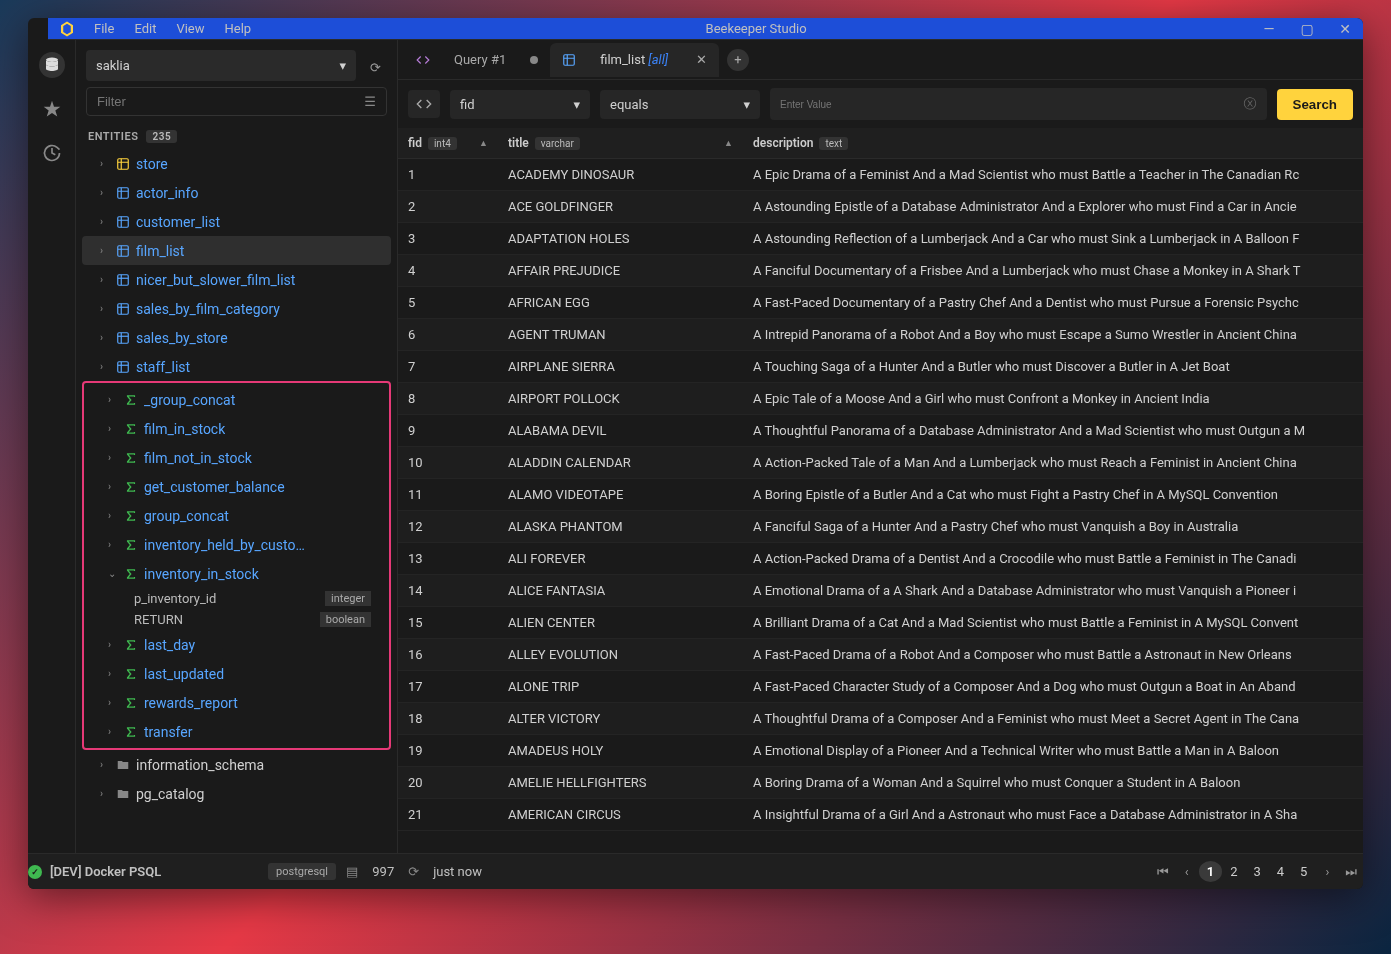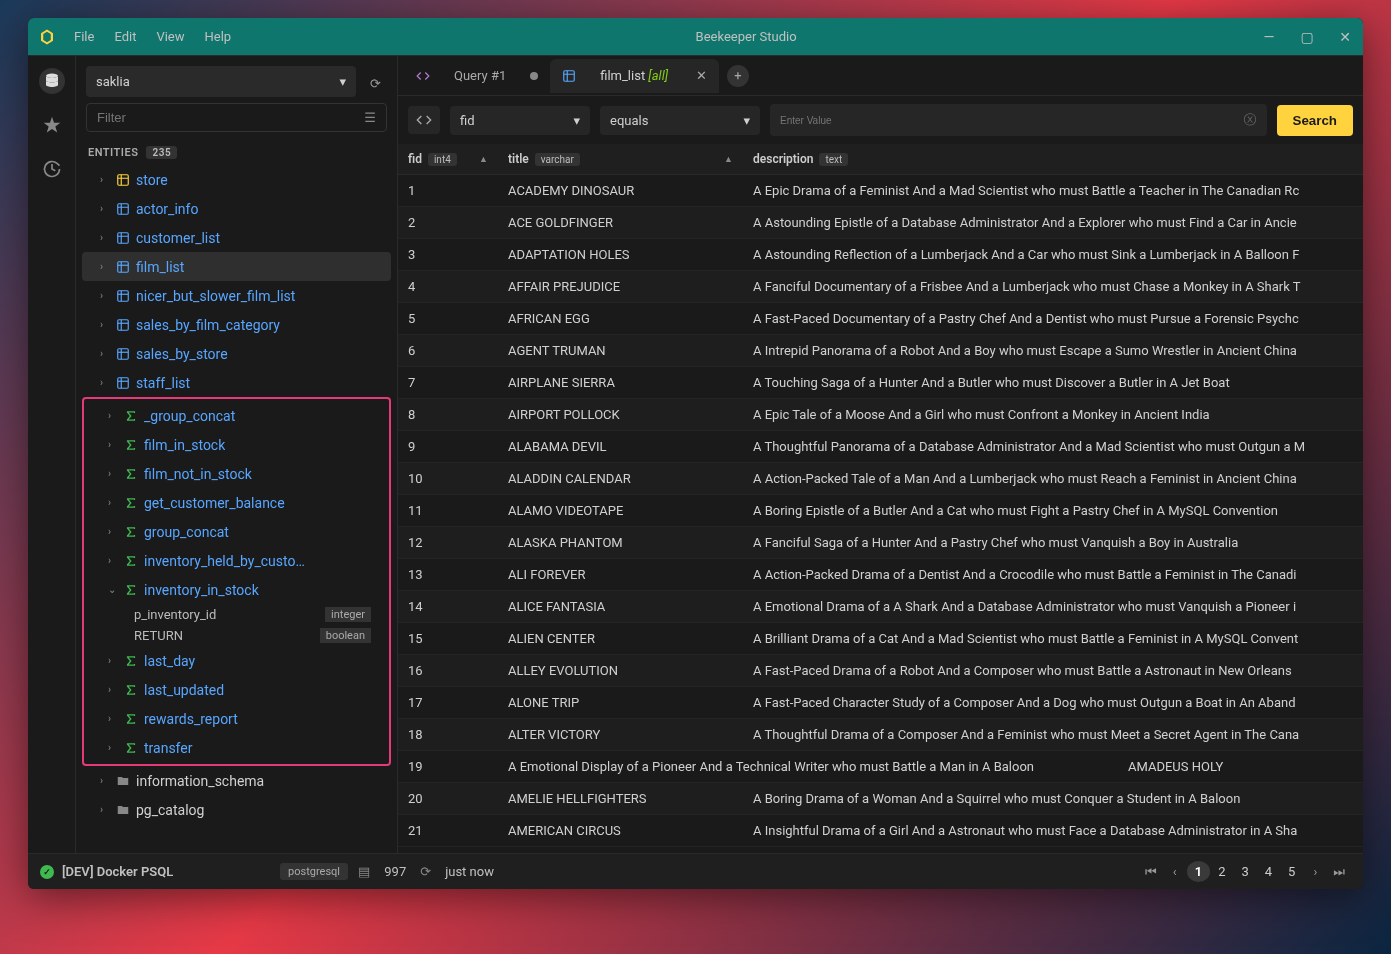--- a/index.html
+++ b/index.html
@@ -21,26 +21,27 @@
   width: 1335px;
   height: 871px;
   background: #1a1a1a;
   border-radius: 6px;
   display: flex;
   flex-direction: column;
   overflow: hidden;
   box-shadow: 0 8px 40px rgba(0,0,0,0.5);
 }
 .titlebar {
-  height: 38px;
-  background: #0f766e;
+  height: 22px;
+  background: #1d4ed8;
   display: flex;
   align-items: center;
   padding: 0 10px;
   border-bottom: 1px solid #2a2a2a;
+  margin-left: 20px;
 }
 .logo {
   width: 18px; height: 18px;
   margin-right: 18px;
   display: flex; align-items: center; justify-content: center;
 }
 .logo svg { width: 18px; height: 18px; }
 .menu { display: flex; gap: 20px; font-size: 13px; color: #c0c0c0; }
 .menu span { cursor: pointer; }
 .title-center { flex: 1; text-align: center; color: #c0c0c0; font-size: 13px; }
@@ -142,21 +143,21 @@
 .tabs { display: flex; align-items: center; height: 40px; background: #1a1a1a; border-bottom: 1px solid #2a2a2a; padding-left: 6px; gap: 0; }
 .tab {
   display: flex; align-items: center; gap: 24px;
   padding: 0 12px; height: 34px;
   color: #aaa; cursor: pointer; font-size: 13px;
   border-top-left-radius: 6px; border-top-right-radius: 6px;
 }
 .tab.active { background: #262626; color: #d0d0d0; }
 .tab-ico { display: flex; align-items: center; }
 .tab-ico svg { width: 14px; height: 14px; }
-.tab .muted { color: #84cc16; font-style: italic; }
+.tab .muted { color: #3b82f6; font-style: italic; }
 .tab-close { color: #aaa; cursor: pointer; margin-left: 4px; }
 .tab-dot { width: 8px; height: 8px; background: #888; border-radius: 50%; }
 .tab-add { width: 22px; height: 22px; background: #333; border-radius: 50%; display: flex; align-items: center; justify-content: center; margin-left: 8px; cursor: pointer; color: #aaa; }
 .filter-bar {
   display: flex; align-items: center; gap: 10px;
   padding: 8px 10px;
   background: #1a1a1a;
 }
 .code-toggle { background: #262626; border-radius: 4px; padding: 6px 8px; cursor: pointer; color: #aaa; display: flex; align-items: center; }
 .select-box {
@@ -191,21 +192,21 @@
   height: 32px; align-items: center;
 }
 .row:nth-child(even) { background: #1e1e1e; }
 .row:nth-child(odd) { background: #1a1a1a; }
 .cell { padding: 6px 10px; white-space: nowrap; overflow: hidden; text-overflow: ellipsis; }
 .cell.fid { width: 100px; }
 .cell.title { width: 245px; }
 .cell.desc { flex: 1; }
 .statusbar {
   height: 36px; background: #1f1f1f; border-top: 1px solid #2a2a2a;
-  display: flex; align-items: center; padding: 0 12px;
+  display: flex; align-items: center; padding: 0 0;
   font-size: 13px; color: #c0c0c0;
 }
 .status-left { display: flex; align-items: center; gap: 8px; flex: 0 0 318px; }
 .status-dot { width: 14px; height: 14px; background: #3fb950; border-radius: 50%; display: flex; align-items: center; justify-content: center; }
 .status-dot::after { content: '✓'; color: #1a1a1a; font-size: 9px; font-weight: bold; }
 .db-type { background: #333; color: #aaa; border-radius: 3px; padding: 2px 8px; font-size: 11px; margin-left: auto; margin-right: 10px; }
 .status-mid { display: flex; align-items: center; gap: 14px; }
 .status-right { display: flex; align-items: center; gap: 4px; margin-left: auto; }
 .page-btn { padding: 3px 8px; cursor: pointer; color: #ccc; border-radius: 50%; }
 .page-btn.active { background: #3a3a3a; color: #fff; font-weight: 600; }
@@ -640,22 +641,22 @@
               <div class="cell title">ALONE TRIP</div>
               <div class="cell desc">A Fast-Paced Character Study of a Composer And a Dog who must Outgun a Boat in An Aband</div>
             </div>
             <div class="row">
               <div class="cell fid">18</div>
               <div class="cell title">ALTER VICTORY</div>
               <div class="cell desc">A Thoughtful Drama of a Composer And a Feminist who must Meet a Secret Agent in The Cana</div>
             </div>
             <div class="row">
               <div class="cell fid">19</div>
+              <div class="cell title">AMADEUS HOLY</div>
               <div class="cell desc">A Emotional Display of a Pioneer And a Technical Writer who must Battle a Man in A Baloon</div>
-              <div class="cell title">AMADEUS HOLY</div>
             </div>
             <div class="row">
               <div class="cell fid">20</div>
               <div class="cell title">AMELIE HELLFIGHTERS</div>
               <div class="cell desc">A Boring Drama of a Woman And a Squirrel who must Conquer a Student in A Baloon</div>
             </div>
             <div class="row">
               <div class="cell fid">21</div>
               <div class="cell title">AMERICAN CIRCUS</div>
               <div class="cell desc">A Insightful Drama of a Girl And a Astronaut who must Face a Database Administrator in A Sha</div>

